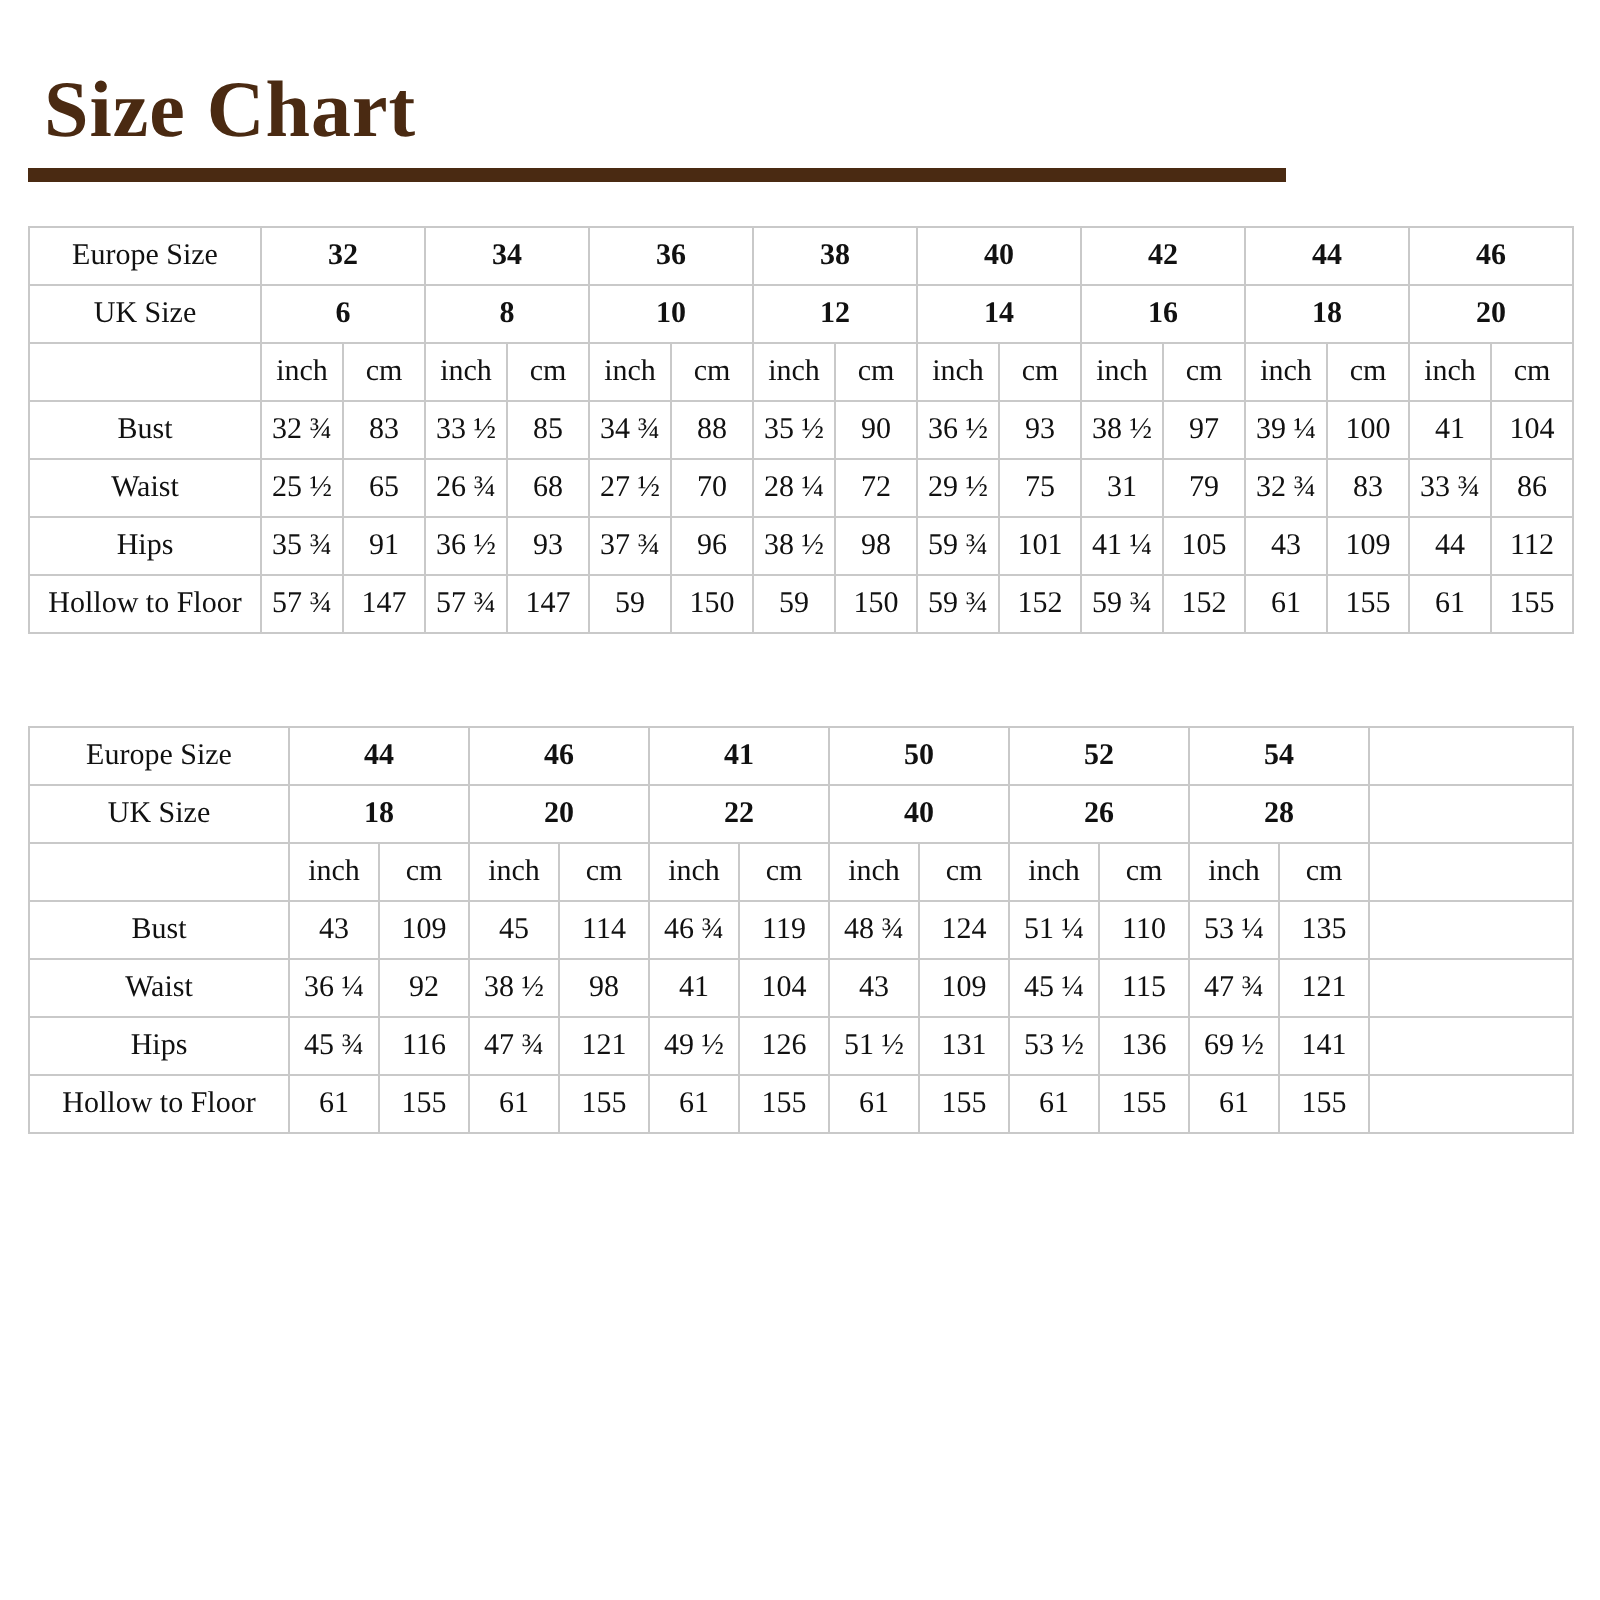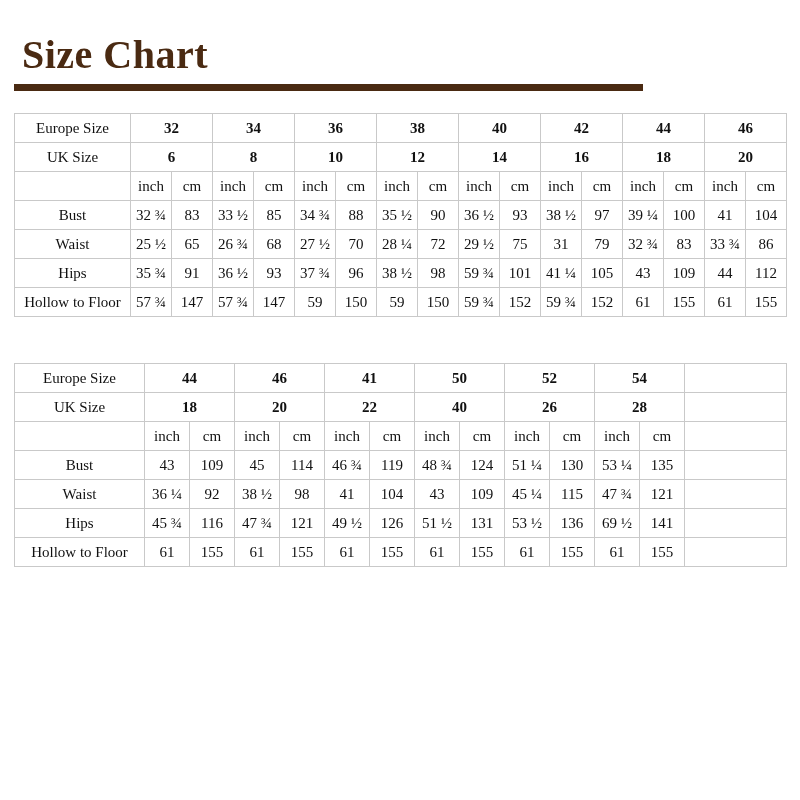--- a/index.html
+++ b/index.html
@@ -287,21 +287,21 @@
         <td class="rowhead">Bust</td>
         <td>43</td>
         <td class="tint">109</td>
         <td>45</td>
         <td class="tint">114</td>
         <td>46 ¾</td>
         <td class="tint">119</td>
         <td>48 ¾</td>
         <td class="tint">124</td>
         <td>51 ¼</td>
-        <td class="tint">130</td>
+        <td class="tint">110</td>
         <td>53 ¼</td>
         <td class="tint">135</td>
         <td class="blank"></td>
       </tr>
       <tr>
         <td class="rowhead">Waist</td>
         <td>36 ¼</td>
         <td class="tint">92</td>
         <td>38 ½</td>
         <td class="tint">98</td>

